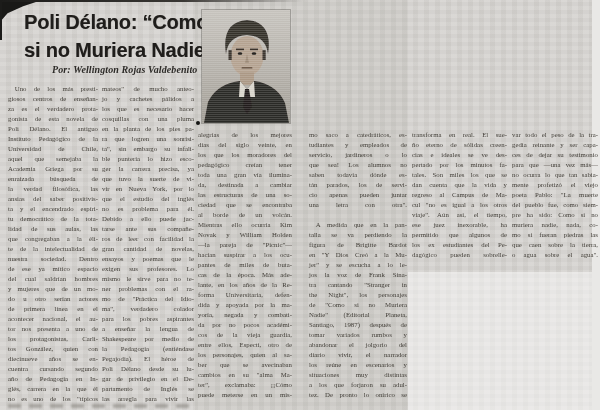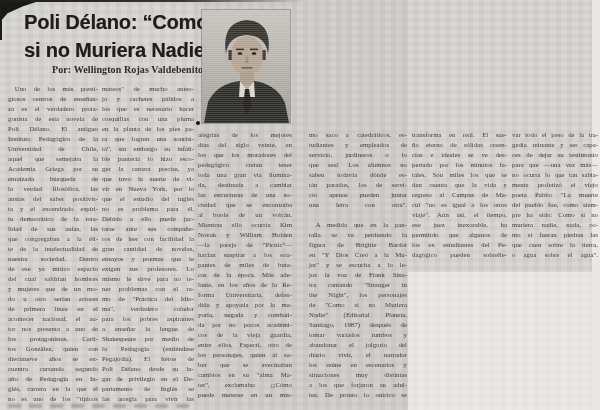--- a/index.html
+++ b/index.html
@@ -30,21 +30,21 @@
     background:repeating-linear-gradient(90deg,#7d7a74 0 13px,rgba(125,122,116,0) 13px 21px);}
   
   .title{
     position:absolute;left:24px;top:8px;margin:0;
     font-family:"Liberation Sans", sans-serif;font-weight:700;
     font-size:20px;line-height:28px;letter-spacing:-0.2px;color:#1f1d1b;
     white-space:pre-line;text-shadow:0.4px 0.4px 0 rgba(31,29,27,.45);
   }
   .byline{
     position:absolute;left:52px;top:64px;
-    font-weight:700;font-size:10px;letter-spacing:.1px;color:#2d2b28;
+    font-weight:700;font-size:10px;letter-spacing:.1px;color:#2d2b28;font-style:italic;
   }
   
   .col{
     position:absolute;white-space:pre-line;
     text-align:justify;text-align-last:justify;
     font-size:6.8px;line-height:10px;word-spacing:-0.2px;
     color:#44403a;
   }
   .c1{left:8px;  top:84px; width:90px;}
   .c2{left:102px;top:84px; width:92px;}

